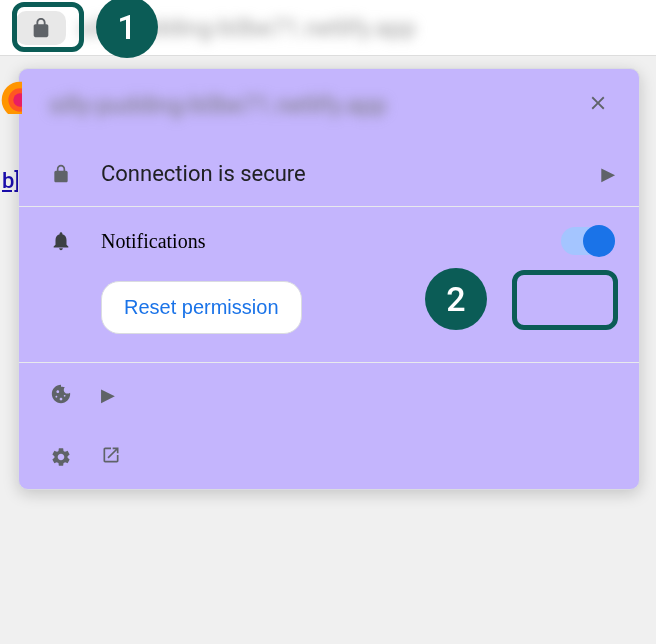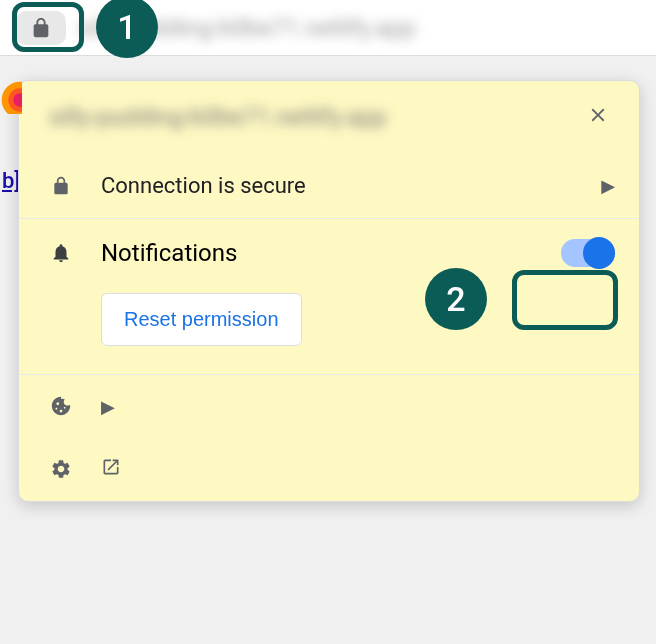--- a/index.html
+++ b/index.html
@@ -45,23 +45,23 @@
       top: 168px;
       color: #1a0dab;
       text-decoration: underline;
       font-size: 22px;
       font-weight: 500;
       padding-left: 2px;
     }
     .popup {
       position: absolute;
       left: 18px;
-      top: 80px;
+      top: 68px;
       width: 622px;
-      background: #fef9c3;
+      background: #c4b5fd;
       border: 1px solid #dadce0;
       border-radius: 10px;
       box-shadow: 0 4px 16px rgba(0,0,0,0.18);
     }
     .popup-header {
       display: flex;
       align-items: center;
       justify-content: space-between;
       padding: 16px 24px 16px 30px;
     }
@@ -129,21 +129,21 @@
       width: 32px;
       height: 32px;
       background: #1a73e8;
       border-radius: 50%;
     }
     .reset-btn {
       margin-top: 26px;
       margin-left: 52px;
       display: inline-block;
       border: 1px solid #dadce0;
-      border-radius: 6px;
+      border-radius: 18px;
       padding: 14px 22px;
       color: #1a73e8;
       font-size: 20px;
       font-weight: 500;
       cursor: pointer;
       background: #fff;
     }
     .highlight-box {
       position: absolute;
       border: 5px solid #0b5c56;
@@ -220,21 +220,21 @@
 
   <div class="divider"></div>
 
   <div class="notifications-section">
     <div class="notif-row">
       <span class="row-icon">
         <svg width="22" height="22" viewBox="0 0 24 24" fill="#3c4043">
           <path d="M12 22c1.1 0 2-.9 2-2h-4c0 1.1.9 2 2 2zm6-6v-5c0-3.07-1.63-5.64-4.5-6.32V4c0-.83-.67-1.5-1.5-1.5s-1.5.67-1.5 1.5v.68C7.64 5.36 6 7.92 6 11v5l-2 2v1h16v-1l-2-2z"></path>
         </svg>
       </span>
-      <span class="row-label" style="font-size:24px;">Notifications</span>
+      <span class="row-label" style="font-size:20px;font-family:Liberation Serif, serif;">Notifications</span>
       <span class="toggle">
         <span class="toggle-knob"></span>
       </span>
     </div>
     <button class="reset-btn">Reset permission</button>
   </div>
 
   <div class="divider"></div>
 
   <div class="row">

